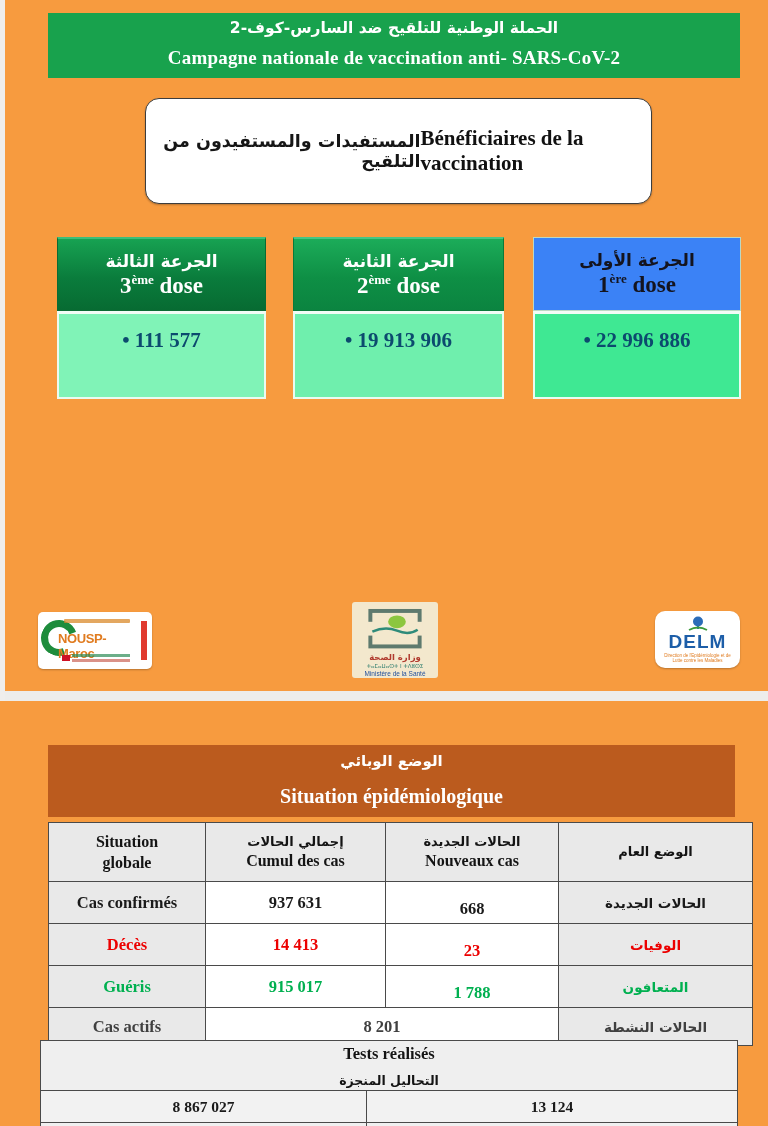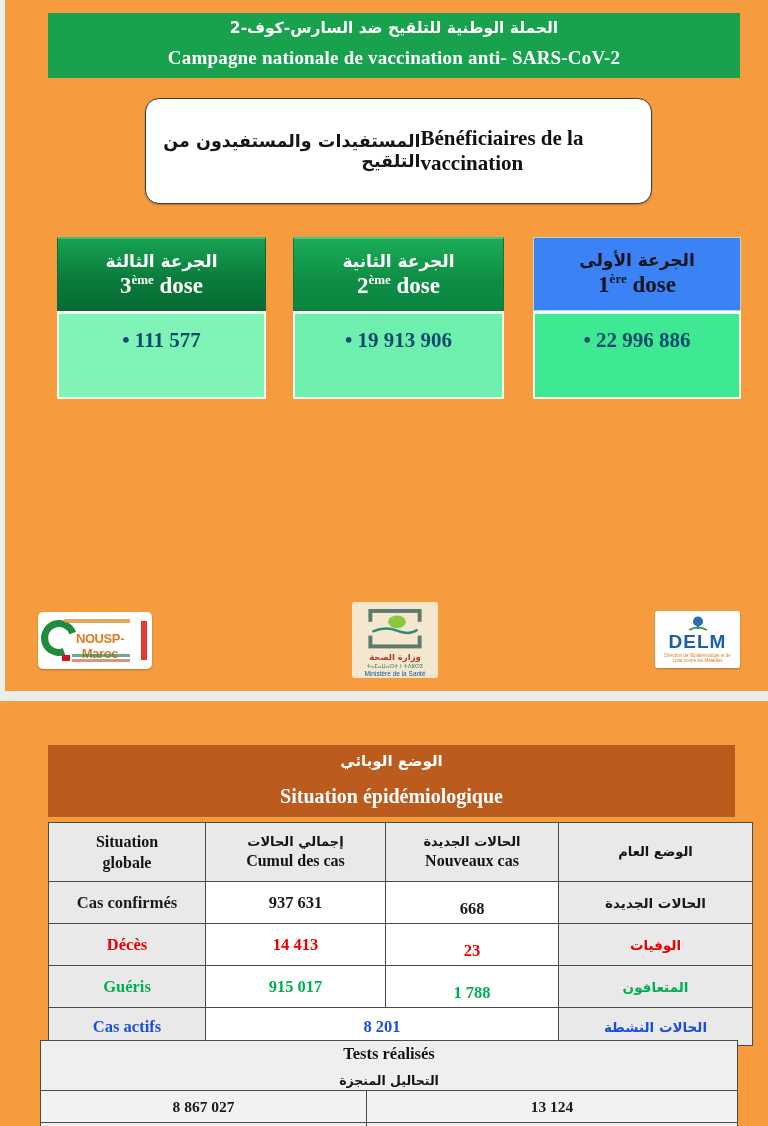--- a/index.html
+++ b/index.html
@@ -38,35 +38,35 @@
   .dose-body.spring{background:#3FE893;}
   .dose-value{font-weight:bold;font-size:21px;color:#0c4a6e;}
   .dose-value::before{content:"\2022\00a0";font-size:21px;}
 
   
   .nousp-logo{position:absolute;left:38px;top:612px;width:114px;height:57px;background:#ffffff;border-radius:5px;
     box-shadow:0 1px 2px rgba(0,0,0,.25);overflow:hidden;}
   .nousp-arc{position:absolute;left:3px;top:8px;width:36px;height:36px;border-radius:50%;
     border:7px solid #1E8C3C;border-right-color:transparent;transform:rotate(25deg);box-sizing:border-box;}
   .nousp-microtext-top{position:absolute;left:26px;top:7px;width:66px;height:4px;background:#D98A2B;opacity:.75;border-radius:1px;}
-  .nousp-word{position:absolute;left:20px;top:19px;width:84px;text-align:center;color:#E07B1F;
+  .nousp-word{position:absolute;left:20px;top:19px;width:84px;text-align:left;color:#E07B1F;
     font-family:"Liberation Sans",sans-serif;font-weight:bold;font-size:13px;letter-spacing:-.4px;}
   .nousp-microtext-b1{position:absolute;left:34px;top:42px;width:58px;height:3px;background:#2E8B57;opacity:.7;}
   .nousp-microtext-b2{position:absolute;left:34px;top:47px;width:58px;height:3px;background:#C24A3A;opacity:.6;}
   .nousp-flag{position:absolute;left:24px;top:43px;width:8px;height:6px;background:#CE1126;}
   .nousp-bar{position:absolute;right:5px;top:9px;width:6px;height:39px;background:#E03A2F;}
 
   .ministry-logo{position:absolute;left:352px;top:602px;width:86px;height:76px;background:#F3E8CD;border-radius:3px;
     display:flex;flex-direction:column;align-items:center;padding-top:6px;box-sizing:border-box;}
   .ministry-texts{margin-top:3px;text-align:center;line-height:1.25;}
   .ministry-ar{color:#B03A2E;font-family:"DejaVu Sans",sans-serif;font-weight:bold;font-size:8.5px;}
   .ministry-tif{color:#2E7D6E;font-family:"DejaVu Sans",sans-serif;font-size:5.5px;}
   .ministry-fr{color:#1F4E9C;font-family:"Liberation Sans",sans-serif;font-size:6.5px;}
 
-  .delm-logo{position:absolute;left:655px;top:611px;width:85px;height:57px;background:#ffffff;border-radius:2px;
+  .delm-logo{position:absolute;left:655px;top:611px;width:85px;height:57px;background:#ffffff;border-radius:10px;
     display:flex;flex-direction:column;align-items:center;justify-content:center;box-shadow:0 1px 2px rgba(0,0,0,.25);}
   .delm-word{color:#1D5EA8;font-family:"Liberation Sans",sans-serif;font-weight:bold;font-size:19px;letter-spacing:1px;line-height:1;}
   .delm-sub{color:#E07B1F;font-family:"Liberation Sans",sans-serif;font-size:4.5px;text-align:center;line-height:1.2;margin-top:2px;width:76px;}
 
   
   .divider{position:absolute;left:0;top:691px;width:768px;height:10px;background:#EDEDEB;}
 
   
   .epi-section{position:absolute;left:0;top:701px;width:768px;height:425px;background:#F79B3F;overflow:hidden;}
   .epi-banner{position:absolute;left:48px;top:44px;width:687px;height:72px;background:#BB5B1E;
@@ -82,21 +82,21 @@
   .epi-table .hcell{display:flex;flex-direction:column;justify-content:center;align-items:center;gap:3px;height:58px;}
   .epi-table .h-fr{font-size:16px;font-weight:bold;color:#141414;line-height:1.1;}
   .epi-table .h-ar{font-family:"DejaVu Sans",sans-serif;font-size:13px;font-weight:bold;color:#141414;line-height:1.1;}
   .epi-table td{height:37px;font-weight:bold;font-size:16.5px;background:#ffffff;}
   .epi-table td.lbl{background:#E9E9E9;}
   .epi-table td.ar{font-family:"DejaVu Sans",sans-serif;font-size:13.5px;}
   .epi-table td.low{vertical-align:bottom;padding-bottom:4px;}
   .r-black td{color:#1a1a1a;}
   .r-red td{color:#EC0000;}
   .r-green td{color:#00B050;}
-  .r-blue td{color:#1d4ed8;}
+  .r-blue td{color:#404040;}
 
   .tests-table{left:40px;top:339px;width:697px;}
   .tests-table th{background:#EFEFEF;height:49px;}
   .tests-table .hcell{display:flex;flex-direction:column;justify-content:center;align-items:center;gap:9px;height:49px;}
   .tests-table .h-fr{font-size:16.5px;font-weight:bold;color:#141414;}
   .tests-table .h-ar{font-family:"DejaVu Sans",sans-serif;font-size:12.5px;font-weight:bold;color:#141414;}
   .tests-table td{height:31px;background:#F2F2F2;font-weight:bold;font-size:15.5px;color:#1a1a1a;}
   .tests-table tr.cut td{height:12px;background:#F0F0F0;}
 </style>
 </head>

